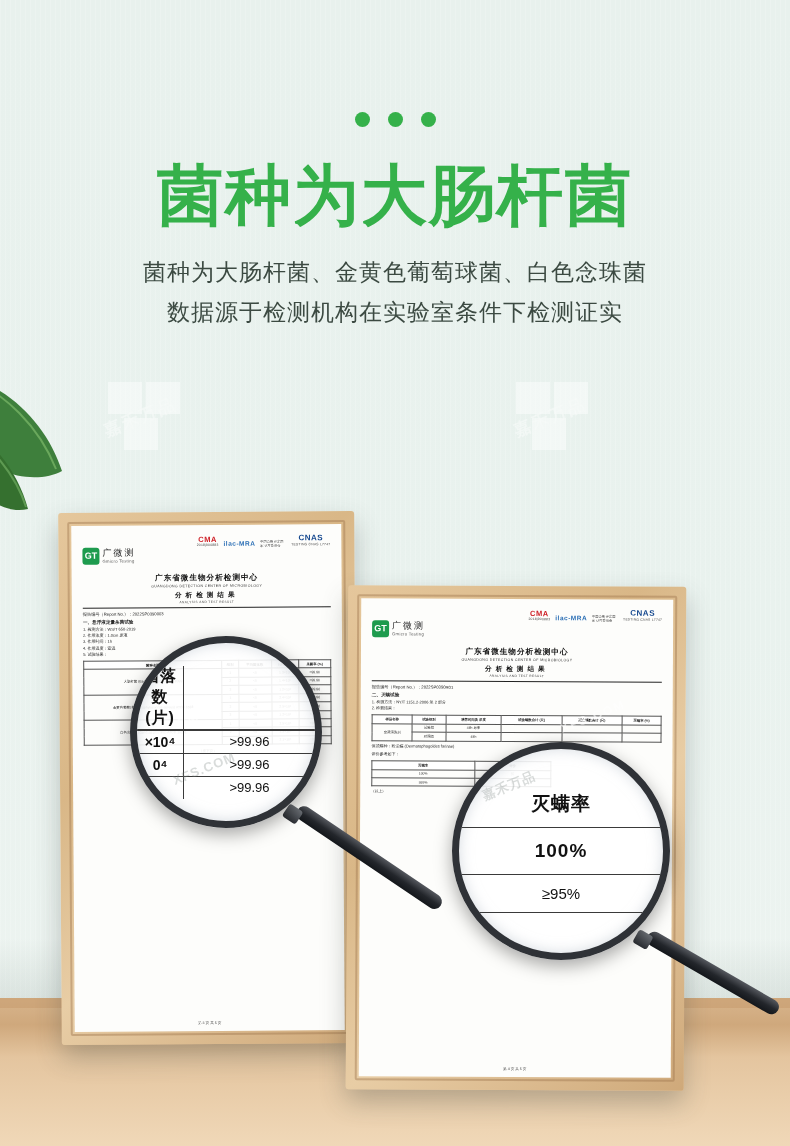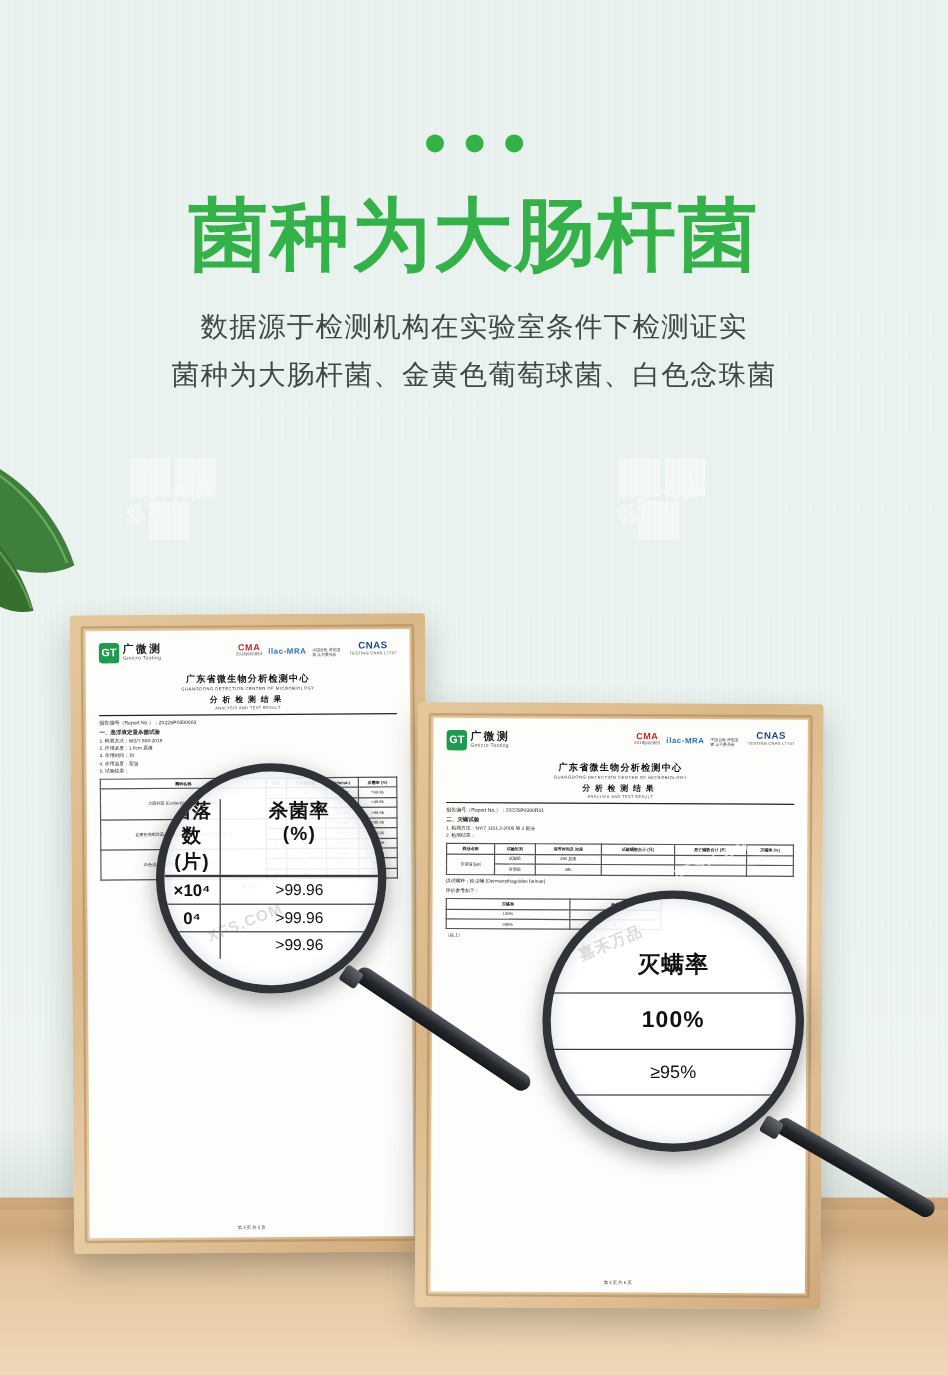--- a/index.html
+++ b/index.html
@@ -175,37 +175,38 @@
   
   .cert-top {
     display: flex;
     align-items: flex-start;
     justify-content: space-between;
   }
   .logo-wrap {
     display: flex;
     align-items: center;
     gap: 3px;
+    margin-top: 12px;
   }
   .logo-mark {
     width: 17px;
     height: 17px;
     border-radius: 3px;
     background: #1e9b4e;
     color: #fff;
     font-size: 9px;
     font-weight: bold;
     display: flex;
     align-items: center;
     justify-content: center;
     line-height: 1;
   }
   .logo-cn {
     font-size: 9px;
-    font-weight: bold;
+    font-weight: normal;
     color: #222;
     letter-spacing: 2px;
     line-height: 1.05;
   }
   .logo-en {
     font-size: 4.2px;
     color: #555;
     letter-spacing: .3px;
   }
   .badges {
@@ -424,22 +425,22 @@
   <div class="texture"></div>
 
   <div class="dots">
     <span class="dot"></span>
     <span class="dot"></span>
     <span class="dot"></span>
   </div>
 
   <div class="title">菌种为大肠杆菌</div>
   <div class="subtitle">
+    <div>菌种为大肠杆菌、金黄色葡萄球菌、白色念珠菌</div>
     <div>数据源于检测机构在实验室条件下检测证实</div>
-    <div>菌种为大肠杆菌、金黄色葡萄球菌、白色念珠菌</div>
   </div>
 
   <svg class="leaf" viewBox="0 0 150 160">
     <path d="M-10,0 C40,10 78,52 92,96 C70,108 28,104 2,74 C-16,54 -18,24 -10,0 Z" fill="#3e7f3c"></path>
     <path d="M-8,2 C36,16 70,54 86,94" stroke="#6aa85c" stroke-width="2" fill="none"></path>
     <path d="M-14,46 C20,60 48,96 58,134 C34,140 6,120 -8,92 C-18,74 -18,58 -14,46 Z" fill="#35702f"></path>
     <path d="M-12,48 C18,66 46,100 56,132" stroke="#5e9a52" stroke-width="2" fill="none"></path>
   </svg>
 
   <div class="wm-block" style="left:108px; top:382px; width:78px; height:74px;">
@@ -691,22 +692,20 @@
   </div>
 
   <div class="mag" style="left:130px; top:636px; width:330px; height:250px;">
     <div class="handle" style="left:168px; top:166px; width:172px; transform: rotate(34deg);"></div>
     <div class="ferrule" style="left:156px; top:166px; transform: rotate(34deg);"></div>
     <div class="lens" style="left:0; top:0; width:192px; height:192px;">
       <div class="lens-content">
         <div style="display:flex; align-items:stretch; border-bottom:1px solid #3a3a3a;">
           <div class="lz-c1 lz-head" style="white-space:pre-line;">菌落数
 (片)</div>
-          <div class="lz-c2 lz-head" style="white-space:pre-line;">杀菌率
-(%)</div>
         </div>
         <div class="lz-row">
           <div class="lz-c1">×10⁴</div>
           <div class="lz-c2">&gt;99.96</div>
         </div>
         <div class="lz-row">
           <div class="lz-c1">0⁴</div>
           <div class="lz-c2">&gt;99.96</div>
         </div>
         <div class="lz-row">

